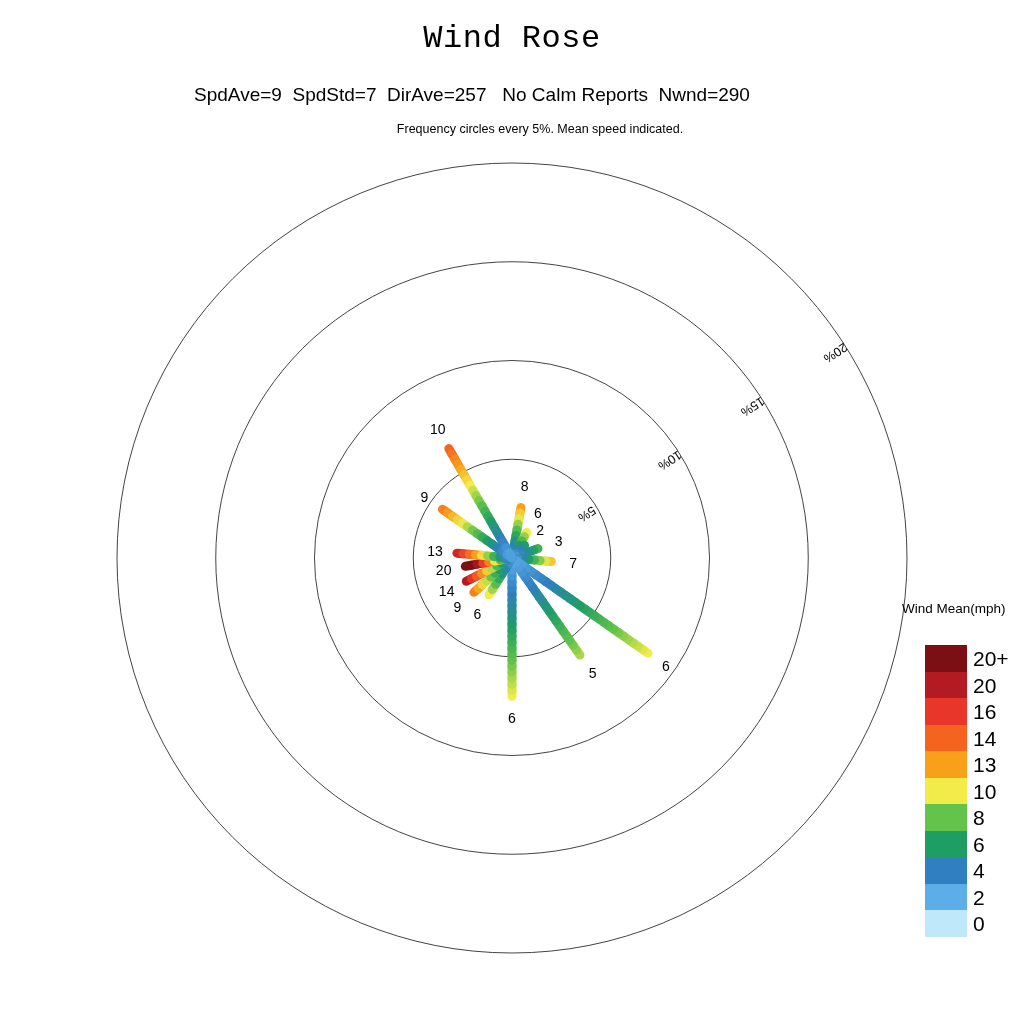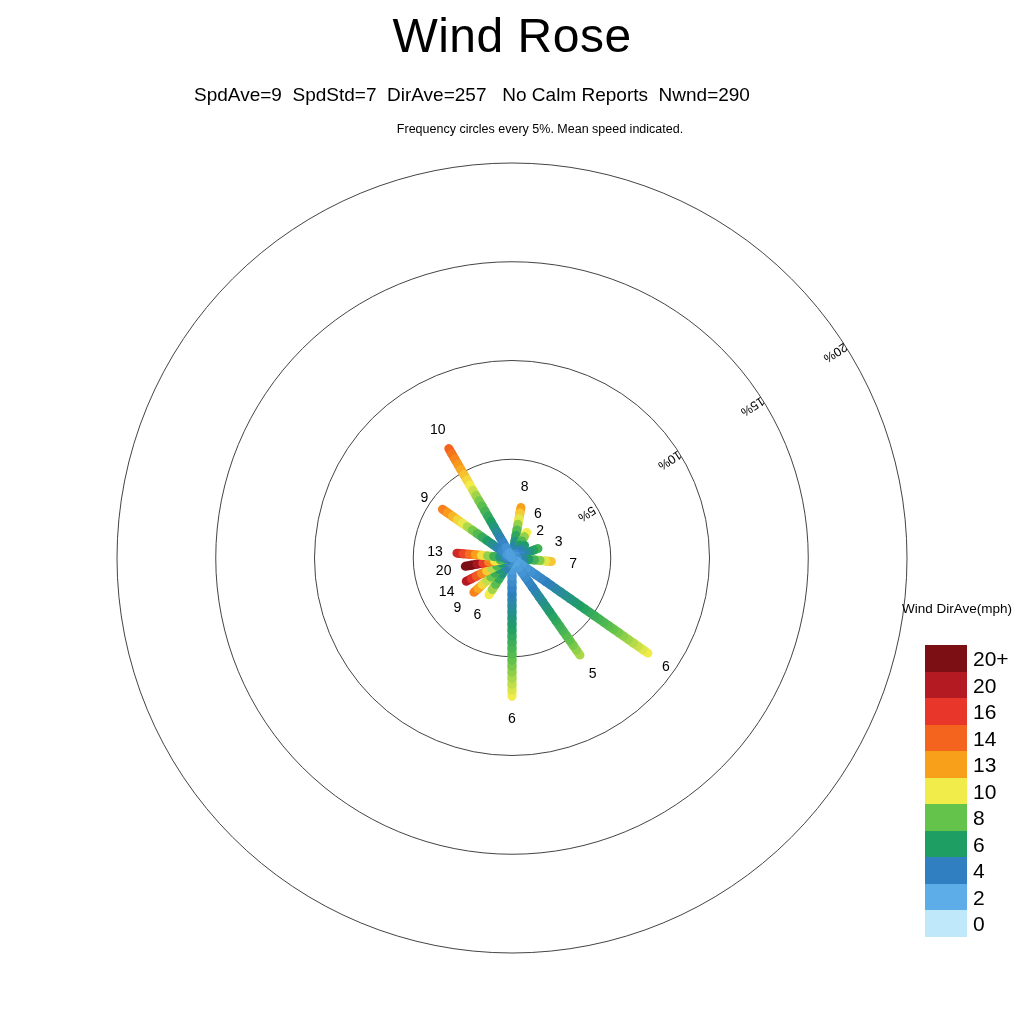--- a/index.html
+++ b/index.html
@@ -10,27 +10,28 @@
   body {
     width: 1024px;
     height: 1024px;
     position: relative;
     font-family: "Liberation Sans", sans-serif;
     color: #000000;
     overflow: hidden;
   }
   #title {
     position: absolute;
-    top: 8px;
+    top: 20px;
     left: 0;
     width: 1024px;
     text-align: center;
-    font-size: 48px;
+    font-size: 32px;
     font-weight: normal;
     letter-spacing: 0.5px;
+    font-family: Liberation Mono, monospace;
   }
   #subtitle {
     position: absolute;
     top: 84px;
     left: 0;
     width: 944px;
     text-align: center;
     font-size: 19px;
     white-space: pre;
   }
@@ -320,21 +321,21 @@
       <line x1="496.95238095238096" y1="531.9367592765826" x2="493.9428571428571" y2="526.7241111318991" stroke="rgb(36,149,127)" stroke-width="9" stroke-linecap="round"></line>
       <line x1="499.96190476190475" y1="537.1494074212661" x2="496.95238095238096" y2="531.9367592765826" stroke="rgb(40,140,153)" stroke-width="9" stroke-linecap="round"></line>
       <line x1="502.9714285714286" y1="542.3620555659496" x2="499.96190476190475" y2="537.1494074212661" stroke="rgb(45,131,180)" stroke-width="9" stroke-linecap="round"></line>
       <line x1="505.9809523809524" y1="547.574703710633" x2="502.9714285714286" y2="542.3620555659496" stroke="rgb(54,134,199)" stroke-width="9" stroke-linecap="round"></line>
       <line x1="508.9904761904762" y1="552.7873518553165" x2="505.9809523809524" y2="547.574703710633" stroke="rgb(67,147,210)" stroke-width="9" stroke-linecap="round"></line>
       <line x1="512" y1="558" x2="508.9904761904762" y2="552.7873518553165" stroke="rgb(80,160,221)" stroke-width="9" stroke-linecap="round"></line>
     </g>
     <text x="437.79999999999995" y="434.48183007838935" font-size="14" font-family="&quot;Liberation Sans&quot;, sans-serif" fill="#000" text-anchor="middle">10</text>
   </svg>
 
-<div id="legend-title">Wind DirAve(mph)</div>
+<div id="legend-title">Wind Mean(mph)</div>
 <div id="legend">
     <div class="legend-row">
       <div class="legend-swatch" style="background: rgb(124, 15, 20);"></div>
       <div class="legend-text">20+</div>
     </div>
     <div class="legend-row">
       <div class="legend-swatch" style="background: rgb(180, 26, 34);"></div>
       <div class="legend-text">20</div>
     </div>
     <div class="legend-row">

